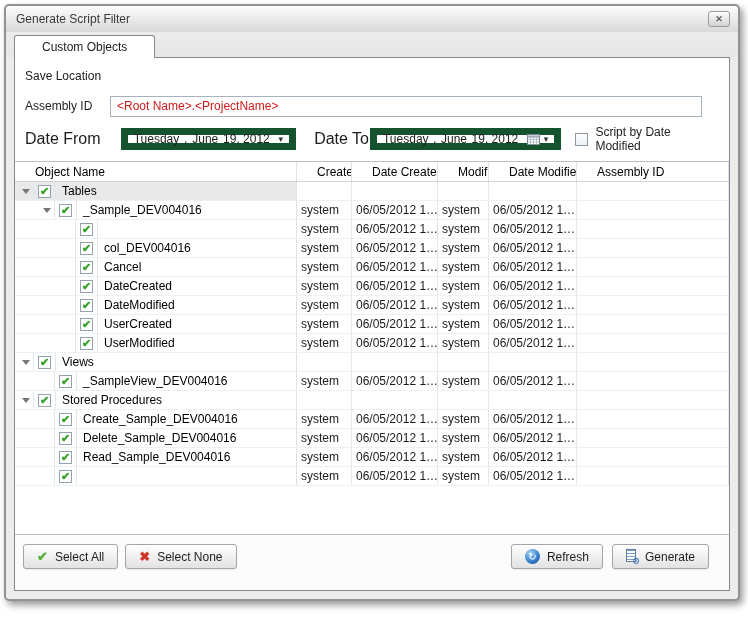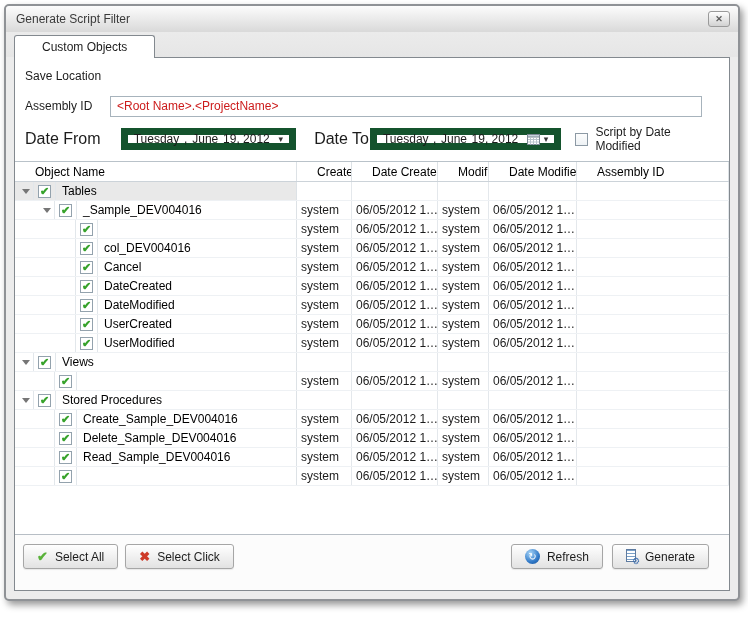--- a/index.html
+++ b/index.html
@@ -358,20 +358,21 @@
     <div class="namecell c-name">
       <span class="indent" style="width: 25px;"></span>
       <span class="expslot">
         <span class="exp" style="visibility: hidden;"></span>
       </span>
       <span class="cbwrap">
         <span class="treecb">
                   <span>✔</span>
                 </span>
       </span>
+      <span class="nlabel">_SampleView_DEV004016</span>
     </div>
     <div class="td c-cby">system</div>
     <div class="td c-dcr">06/05/2012 1…</div>
     <div class="td c-mby">system</div>
     <div class="td c-dmo">06/05/2012 1…</div>
     <div class="td c-asm"></div>
   </div>
           <div class="trow">
     <div class="namecell c-name">
       <span class="indent" style="width: 4px;"></span>
@@ -470,21 +471,21 @@
     </div>
 
     <div class="footer">
       <div class="bgroup-left">
         <button class="btn">
           <span class="ic-check">✔</span>
           <span>Select All</span>
         </button>
         <button class="btn">
           <span class="ic-cross">✖</span>
-          <span>Select Click</span>
+          <span>Select None</span>
         </button>
       </div>
       <div class="bgroup-right">
         <button class="btn">
           <span class="ic-refresh">↻</span>
           <span>Refresh</span>
         </button>
         <button class="btn">
           <span class="ic-doc">
             <span class="page"></span>

